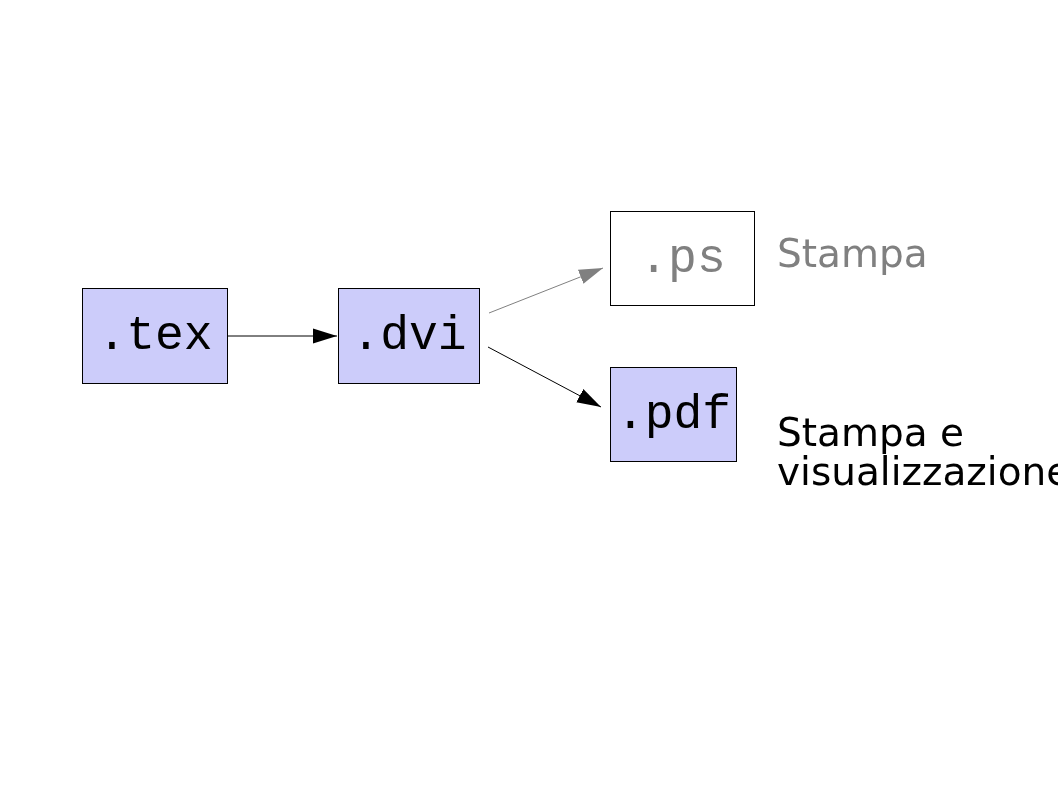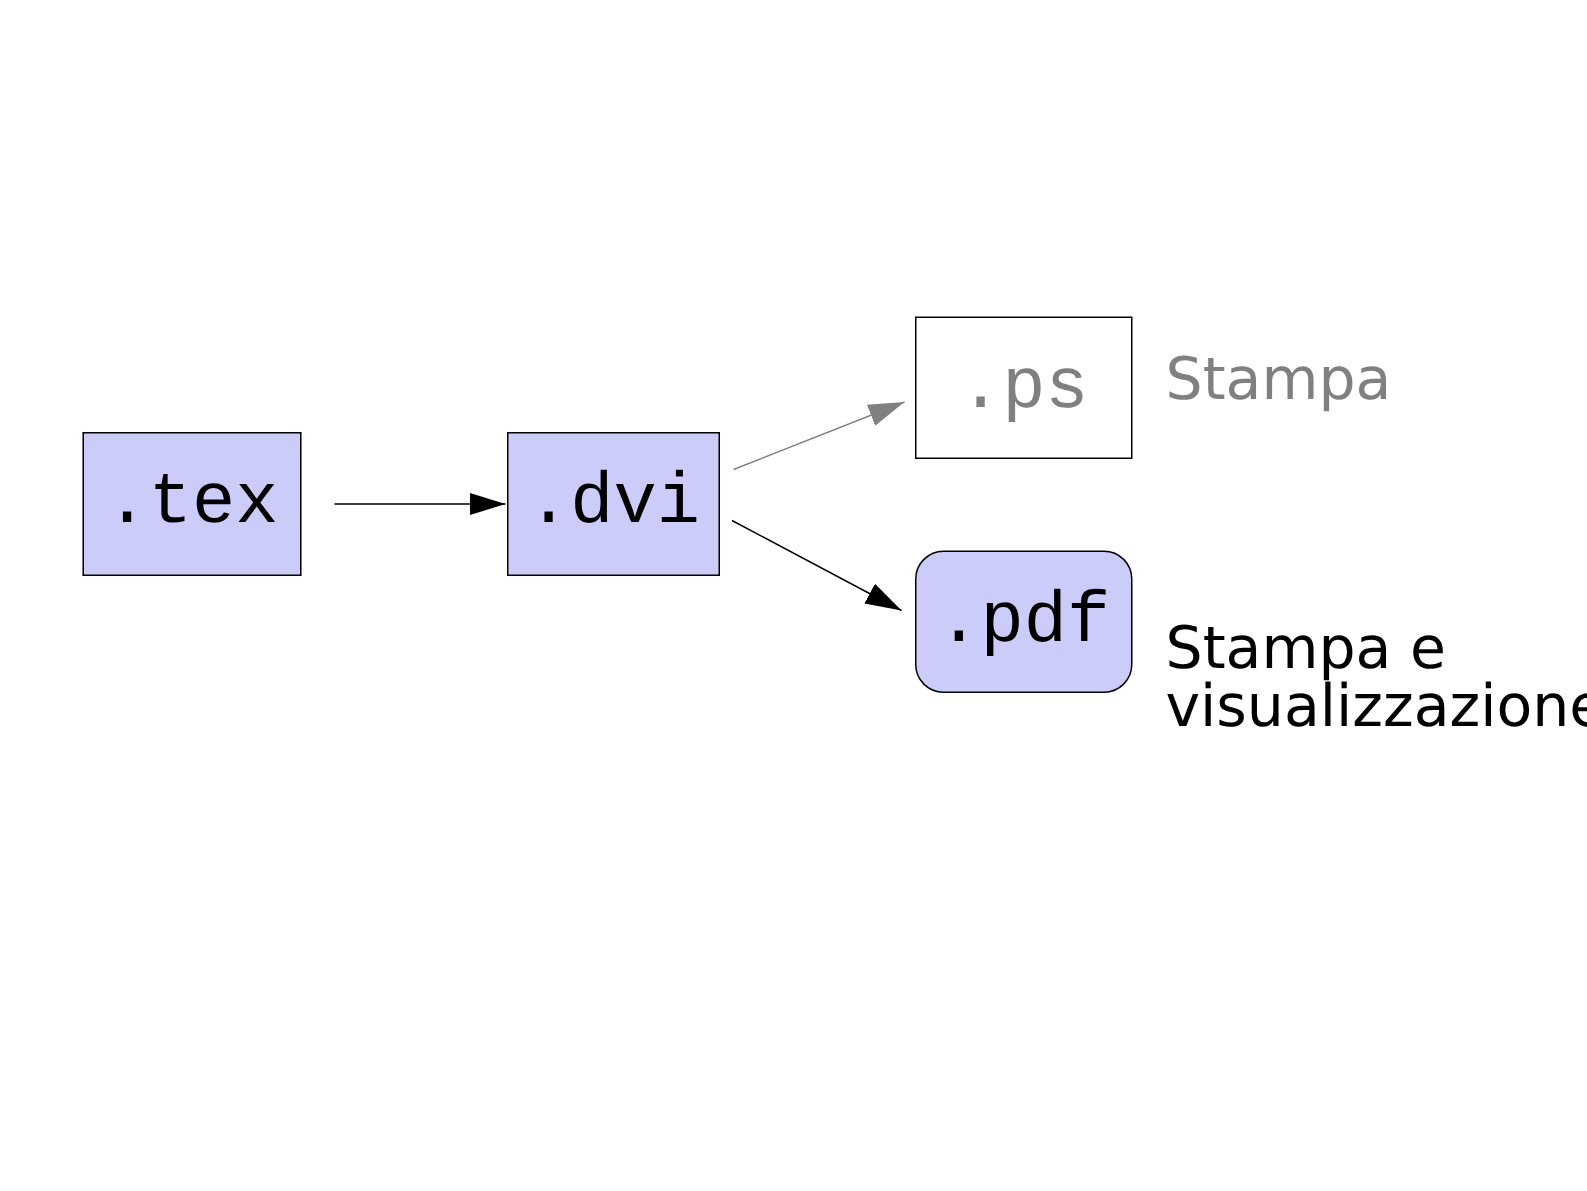--- a/index.html
+++ b/index.html
@@ -26,25 +26,25 @@
     display: flex;
     align-items: center;
     justify-content: center;
     background: var(--c-box-fill);
     border: 1px solid var(--c-box-border);
     font-family: "Liberation Mono", "DejaVu Sans Mono", monospace;
     font-size: 48px;
     color: var(--c-text);
     white-space: nowrap;
   }
-  .node-tex { left: 55px;  top: 288px; width: 146px; height: 96px; }
+  .node-tex { left: 82px;  top: 288px; width: 146px; height: 96px; }
   .node-dvi { left: 338px; top: 288px; width: 142px; height: 96px; }
   .node-ps  { left: 610px; top: 211px; width: 145px; height: 95px;
               background: var(--c-background); color: var(--c-muted); }
-  .node-pdf { left: 610px; top: 367px; width: 145px; height: 95px; border-radius: 19px; }
+  .node-pdf { left: 610px; top: 367px; width: 127px; height: 95px; }
 
   .annotation {
     position: absolute;
     font-size: 39px;
     line-height: 39px;
     color: var(--c-text);
   }
   .note-ps  { left: 777px; top: 234px; color: var(--c-muted); white-space: nowrap; }
   .note-pdf { left: 777px; top: 373px; width: 255px; margin-top: 40px; }
 

